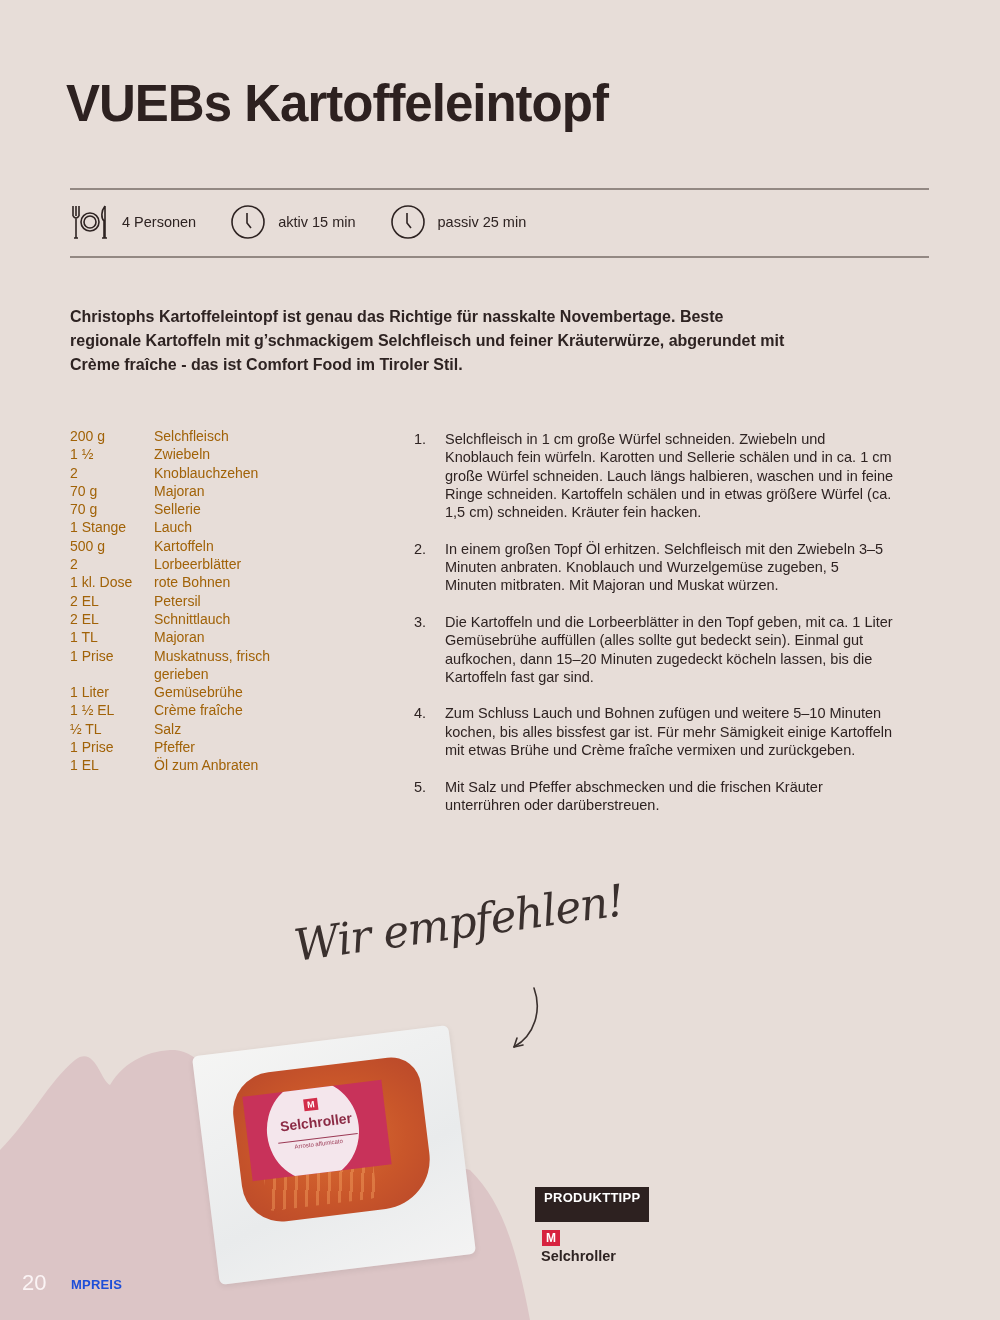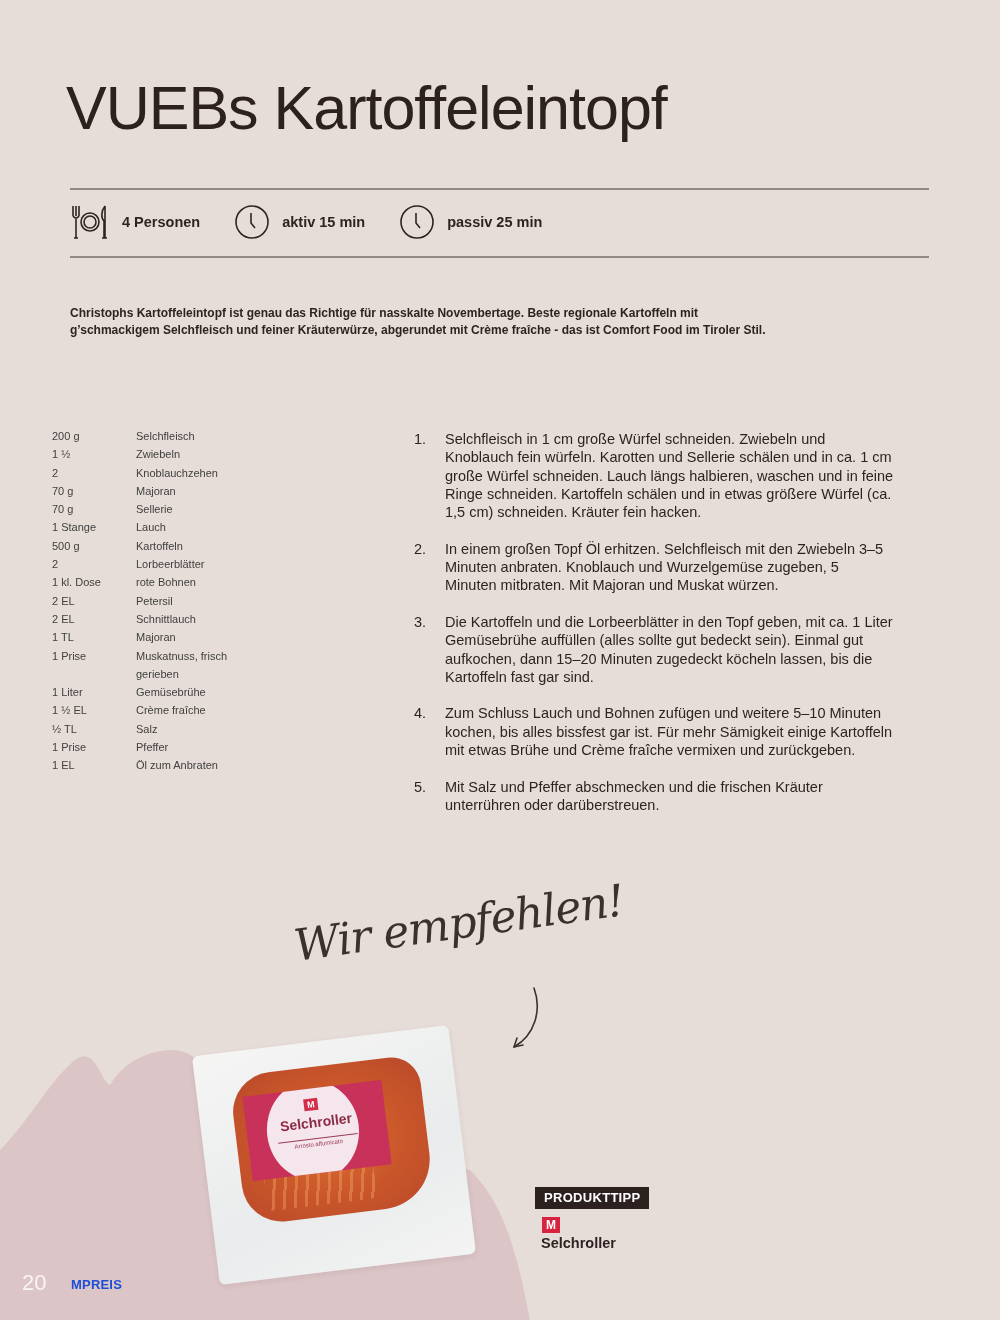--- a/index.html
+++ b/index.html
@@ -7,52 +7,52 @@
     body {
       background: #e7ddd8;
       font-family: "Liberation Sans", "DejaVu Sans", sans-serif;
       color: #2e2322;
       position: relative;
       overflow: hidden;
     }
     .title {
       position: absolute;
       left: 66px; top: 78px;
-      font-size: 61px;
-      font-weight: 400;
+      font-size: 51px;
+      font-weight: 700;
       letter-spacing: -1px;
       color: #2d2120;
       line-height: 1;
       font-family: "Liberation Sans", sans-serif;
     }
     .rule {
       position: absolute; left: 70px; width: 859px; height: 1.5px;
       background: #938883;
     }
     .rule.top { top: 188px; }
     .rule.bot { top: 256px; }
 
     .meta {
       position: absolute; top: 202px; left: 70px; height: 40px;
       display: flex; align-items: center;
     }
     .meta-item { display: flex; align-items: center; margin-right: 34px; }
     .meta-item svg { display: block; }
     .meta-item .lbl {
-      font-size: 14.5px; font-weight: 700; margin-left: 12px; color: #2e2322;
+      font-size: 14.5px; font-weight: 400; margin-left: 12px; color: #2e2322;
     }
 
     .intro {
       position: absolute; left: 70px; top: 305px; width: 720px;
-      font-size: 12px; font-weight: 600; line-height: 17px; color: #2e2322;
+      font-size: 16px; font-weight: 600; line-height: 24px; color: #2e2322;
     }
 
     .ingredients {
-      position: absolute; left: 52px; top: 427px;
-      font-size: 11px; line-height: 18.3px; color: #404040;
+      position: absolute; left: 70px; top: 427px;
+      font-size: 14px; line-height: 18.3px; color: #a16207;
     }
     .ing-row { display: flex; }
     .ing-qty { width: 84px; }
     .ing-name { width: 150px; }
 
     .steps {
       position: absolute; left: 414px; top: 430px; width: 480px;
       font-size: 14.5px; line-height: 18.3px; color: #2e2322;
     }
     .step { display: flex; margin-bottom: 18.3px; }
@@ -122,21 +122,21 @@
       position: absolute; left: 30px; top: 50px; width: 80px; text-align: center;
       font-size: 6px; color: #9b3a55; border-top: 1px solid #9b3a55; padding-top: 2px;
     }
 
     .tipp {
       position: absolute; left: 535px; top: 1187px;
     }
     .tipp-badge {
       display: inline-block; background: #2d2120; color: #fff;
       font-size: 13px; font-weight: 700; letter-spacing: 0.3px;
-      padding: 3px 9px 3px 9px; line-height: 16px;
+      padding: 3px 9px 16px 9px; line-height: 16px;
     }
     .tipp-logo {
       margin-top: 8px; margin-left: 7px; width: 18px; height: 16px;
       background: #d7233f; color: #fff; font-size: 12px; font-weight: 700;
       text-align: center; line-height: 16px;
     }
     .tipp-name {
       margin-left: 6px; margin-top: 2px; font-size: 14.5px; font-weight: 700; color: #2e2322;
     }
 

